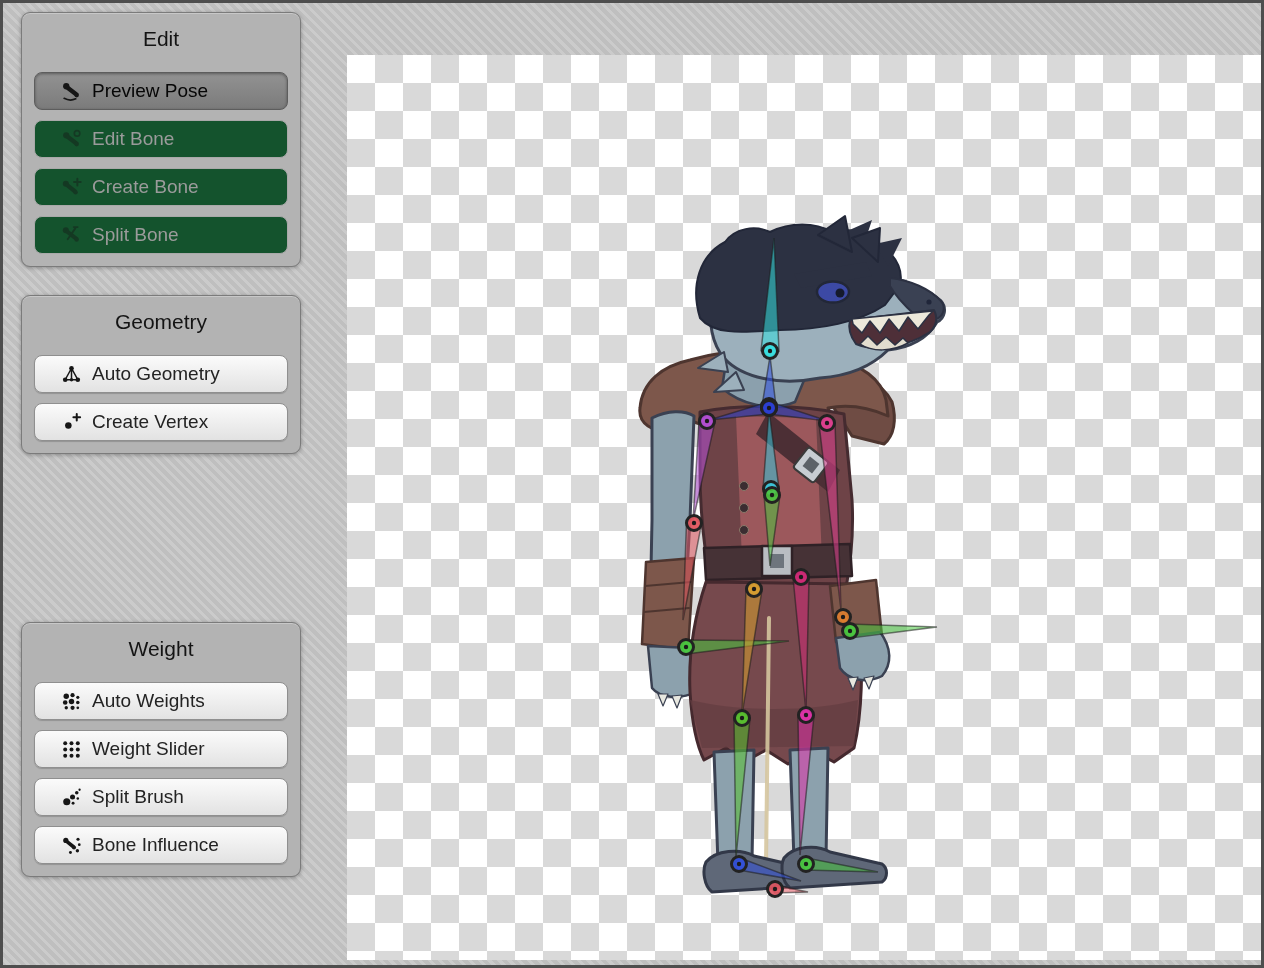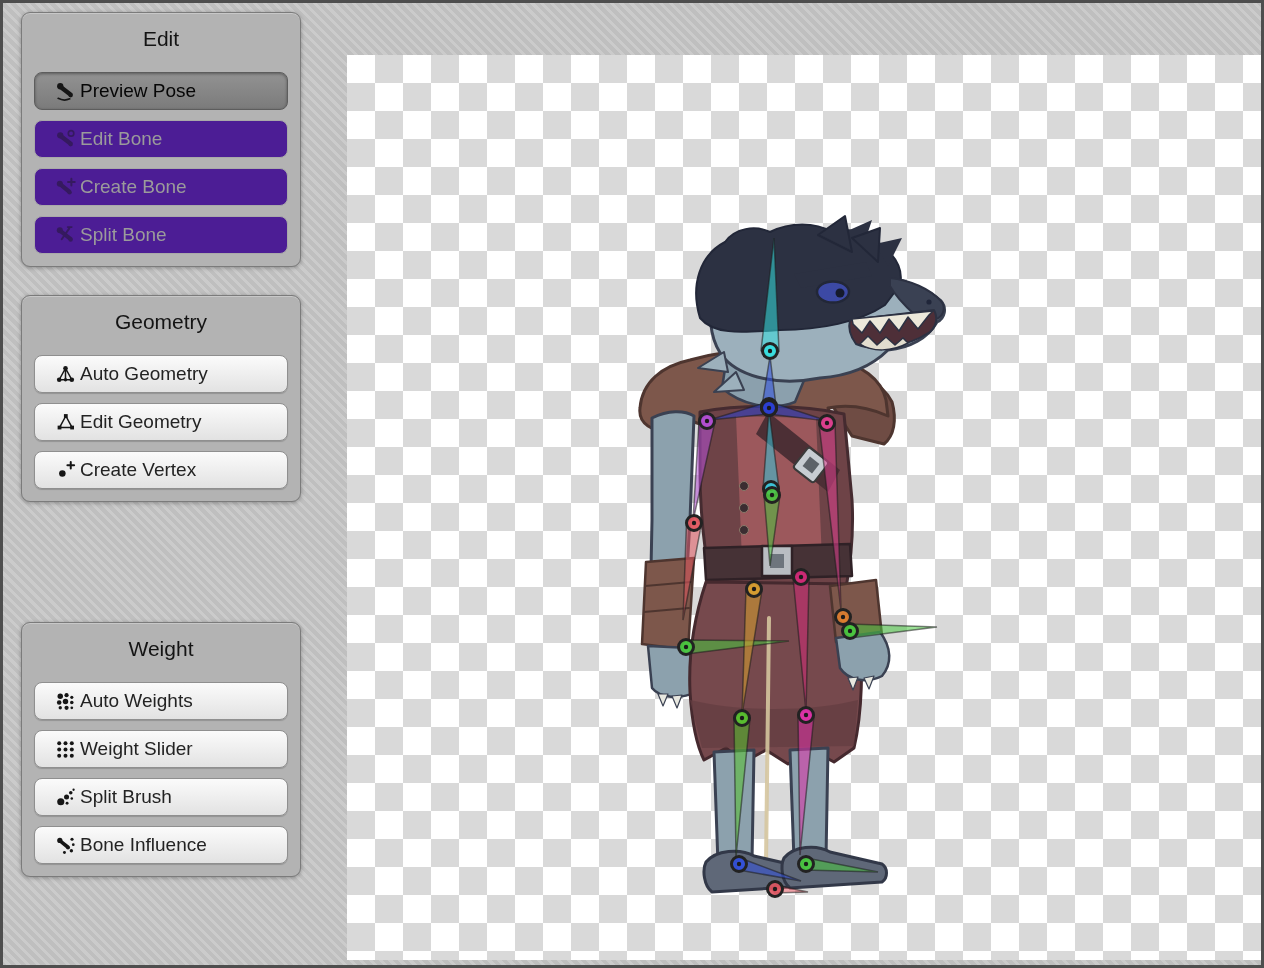--- a/index.html
+++ b/index.html
@@ -37,37 +37,37 @@
     z-index: 10;
   }
   #panel-bones    { top: 12px;  }
   #panel-geometry { top: 295px; }
   #panel-weights  { top: 622px; }
   .panel-title {
     text-align: center; font-size: 21px; color: #141414;
     padding: 14px 0 11px;
   }
   .tool-button {
-    display: flex; align-items: center; gap: 4px;
+    display: flex; align-items: center; gap: 10px;
     width: 254px; height: 38px;
     margin: 10px auto 0;
-    padding: 0 20px;
+    padding: 0 26px;
     border: 1px solid #8f8f8f; border-radius: 8px;
     background: linear-gradient(#fbfbfb, #e2e2e2);
     font-family: inherit; font-size: 19px; color: #232323;
     text-align: left; cursor: pointer;
     box-shadow: 0 1px 1px rgba(0,0,0,.18);
   }
   .tool-button[data-state="active"] {
     background: linear-gradient(#929292, #7b7b7b);
     border-color: #5d5d5d; color: #060606;
     box-shadow: inset 0 1px 3px rgba(0,0,0,.38);
   }
   .tool-button[data-state="disabled"] {
-    background: #4c1d95; border-color: #a9a9a9; color: #9b9b9b;
+    background: #14532d; border-color: #a9a9a9; color: #9b9b9b;
     box-shadow: none; cursor: default;
   }
   .tool-button[data-state="disabled"] .icon { opacity: .42; }
   .icon { width: 21px; height: 21px; flex: 0 0 auto; }
   .icon * { vector-effect: non-scaling-stroke; }
   .tool-label { white-space: nowrap; }
 </style>
 </head>
 <body>
 
@@ -133,31 +133,20 @@
       <g fill="#161616">
           <circle cx="4" cy="15" r="2.2"></circle>
           <circle cx="10" cy="4" r="2.2"></circle>
           <circle cx="16" cy="15" r="2.2"></circle>
           <circle cx="10" cy="15" r="1.6"></circle>
         </g>
     </svg>
     <span class="tool-label">Auto Geometry</span>
   </button>
 
-  <button class="tool-button" data-state="normal">
-    <svg class="icon" viewBox="0 0 20 20">
-      <path d="M4.3 14.8 L10.3 3.8 L16.3 14.8 Z" stroke="#161616" stroke-width="1.5" fill="none"></path>
-      <g fill="#161616">
-          <rect x="2.5" y="13" width="3.6" height="3.6"></rect>
-          <rect x="8.5" y="2" width="3.6" height="3.6"></rect>
-          <rect x="14.5" y="13" width="3.6" height="3.6"></rect>
-        </g>
-    </svg>
-    <span class="tool-label">Edit Geometry</span>
-  </button>
 
   <button class="tool-button" data-state="normal">
     <svg class="icon" viewBox="0 0 20 20">
       <circle cx="7" cy="12.8" r="3.1" fill="#161616"></circle>
       <path d="M15 1.8 V8.2 M11.8 5 H18.2" stroke="#161616" stroke-width="2" stroke-linecap="round" fill="none"></path>
     </svg>
     <span class="tool-label">Create Vertex</span>
   </button>
 
 

